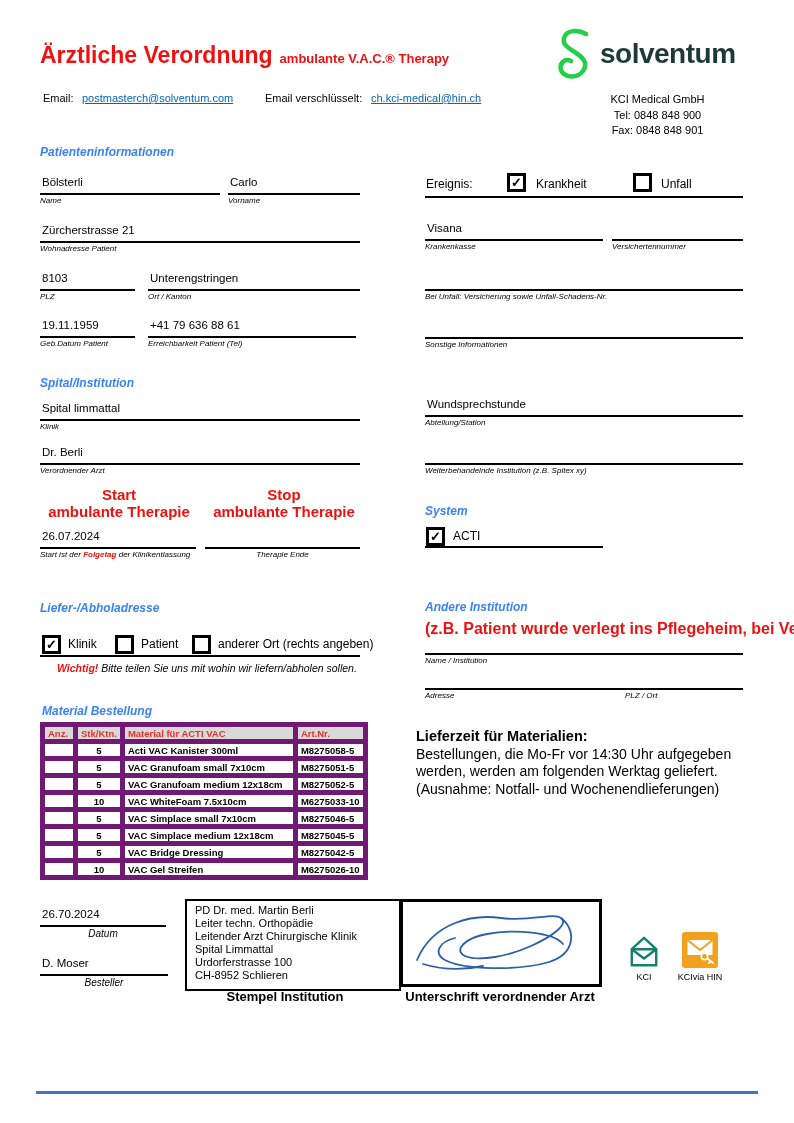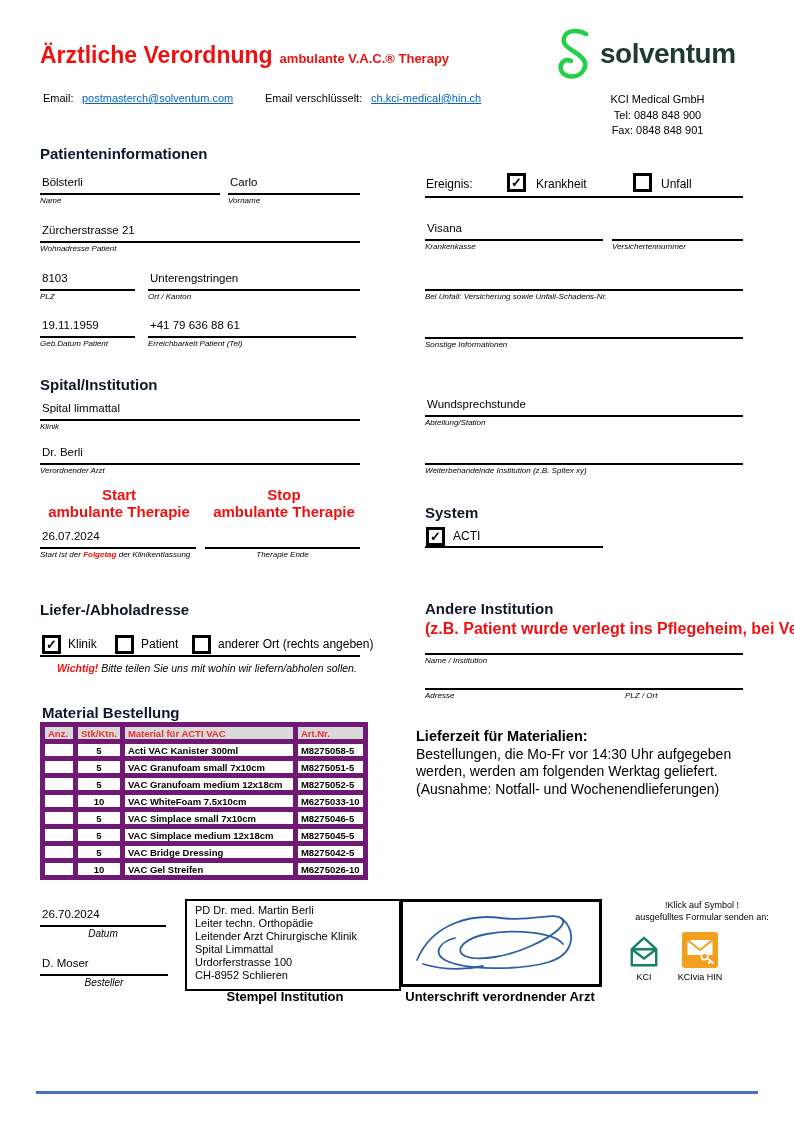--- a/index.html
+++ b/index.html
@@ -4,21 +4,21 @@
 <style>
   html,body{margin:0;padding:0;background:#fff;}
   .page{position:relative;width:794px;height:1123px;background:#fff;overflow:hidden;
         font-family:"Liberation Sans",sans-serif;color:#000;}
   .abs{position:absolute;}
   .red{color:#ee1111;}
   .bold{font-weight:bold;}
   .it{font-style:italic;}
   h1.title{position:absolute;left:40px;top:42px;margin:0;font-size:23px;font-weight:bold;color:#ee1111;white-space:nowrap;}
   .subtitle{font-size:13px;font-weight:bold;margin-left:7px;}
-  .sec-h{position:absolute;font-size:15px;font-weight:bold;color:#0f172a;white-space:nowrap;}
+  .sec-h{position:absolute;font-size:12px;font-weight:bold;color:#3b82f6;white-space:nowrap;font-style:italic;}
   .small{font-size:11px;}
   .link{color:#0563c1;text-decoration:underline;font-size:11px;white-space:nowrap;}
   .logo-wrap{position:absolute;left:556px;top:28px;display:flex;align-items:center;}
   .logo-text{font-size:28px;font-weight:600;color:#1e3b33;margin-left:8px;letter-spacing:-0.5px;}
   .company{position:absolute;left:565px;top:92px;width:185px;text-align:center;font-size:11px;line-height:1.42;}
   
   .f{position:absolute;}
   .f .val{font-size:11.5px;border-bottom:2px solid #000;padding:0 2px 2px 2px;min-height:15px;white-space:nowrap;}
   .f .lbl{font-size:8px;font-style:italic;padding-top:1px;white-space:nowrap;}
   .ctr{text-align:center;}
@@ -279,24 +279,20 @@
     <svg width="192" height="78" viewBox="0 0 192 78">
       <g fill="none" stroke="#2c5faa" stroke-width="1.8" stroke-linecap="round">
         <path d="M14 58 C 30 20, 70 12, 98 16 C 128 20, 150 10, 158 16 C 166 22, 150 34, 128 44 C 106 54, 76 60, 62 54 C 50 48, 62 36, 84 32 C 112 27, 150 30, 160 42"></path>
         <path d="M158 16 C 174 28, 172 52, 146 60 C 116 69, 60 68, 42 58 C 30 51, 36 40, 52 36"></path>
         <path d="M20 62 C 40 68, 62 68, 80 64"></path>
       </g>
     </svg>
   </div>
   <div class="cap" style="left:380px;top:989px;width:240px;">Unterschrift verordnender Arzt</div>
 
-  <div class="send-txt">
-    <div>!Klick auf Symbol !</div>
-    <div>ausgefülltes Formular senden an:</div>
-  </div>
 
   <div class="abs" style="left:628px;top:934px;">
     <svg width="32" height="36" viewBox="0 0 34 38">
       <g fill="none" stroke="#15806b" stroke-width="2.6" stroke-linejoin="round">
         <path d="M4 16 L17 4 L30 16"></path>
         <rect x="4" y="16" width="26" height="17" fill="#ffffff"></rect>
         <path d="M4 16 L17 26 L30 16"></path>
       </g>
     </svg>
   </div>

